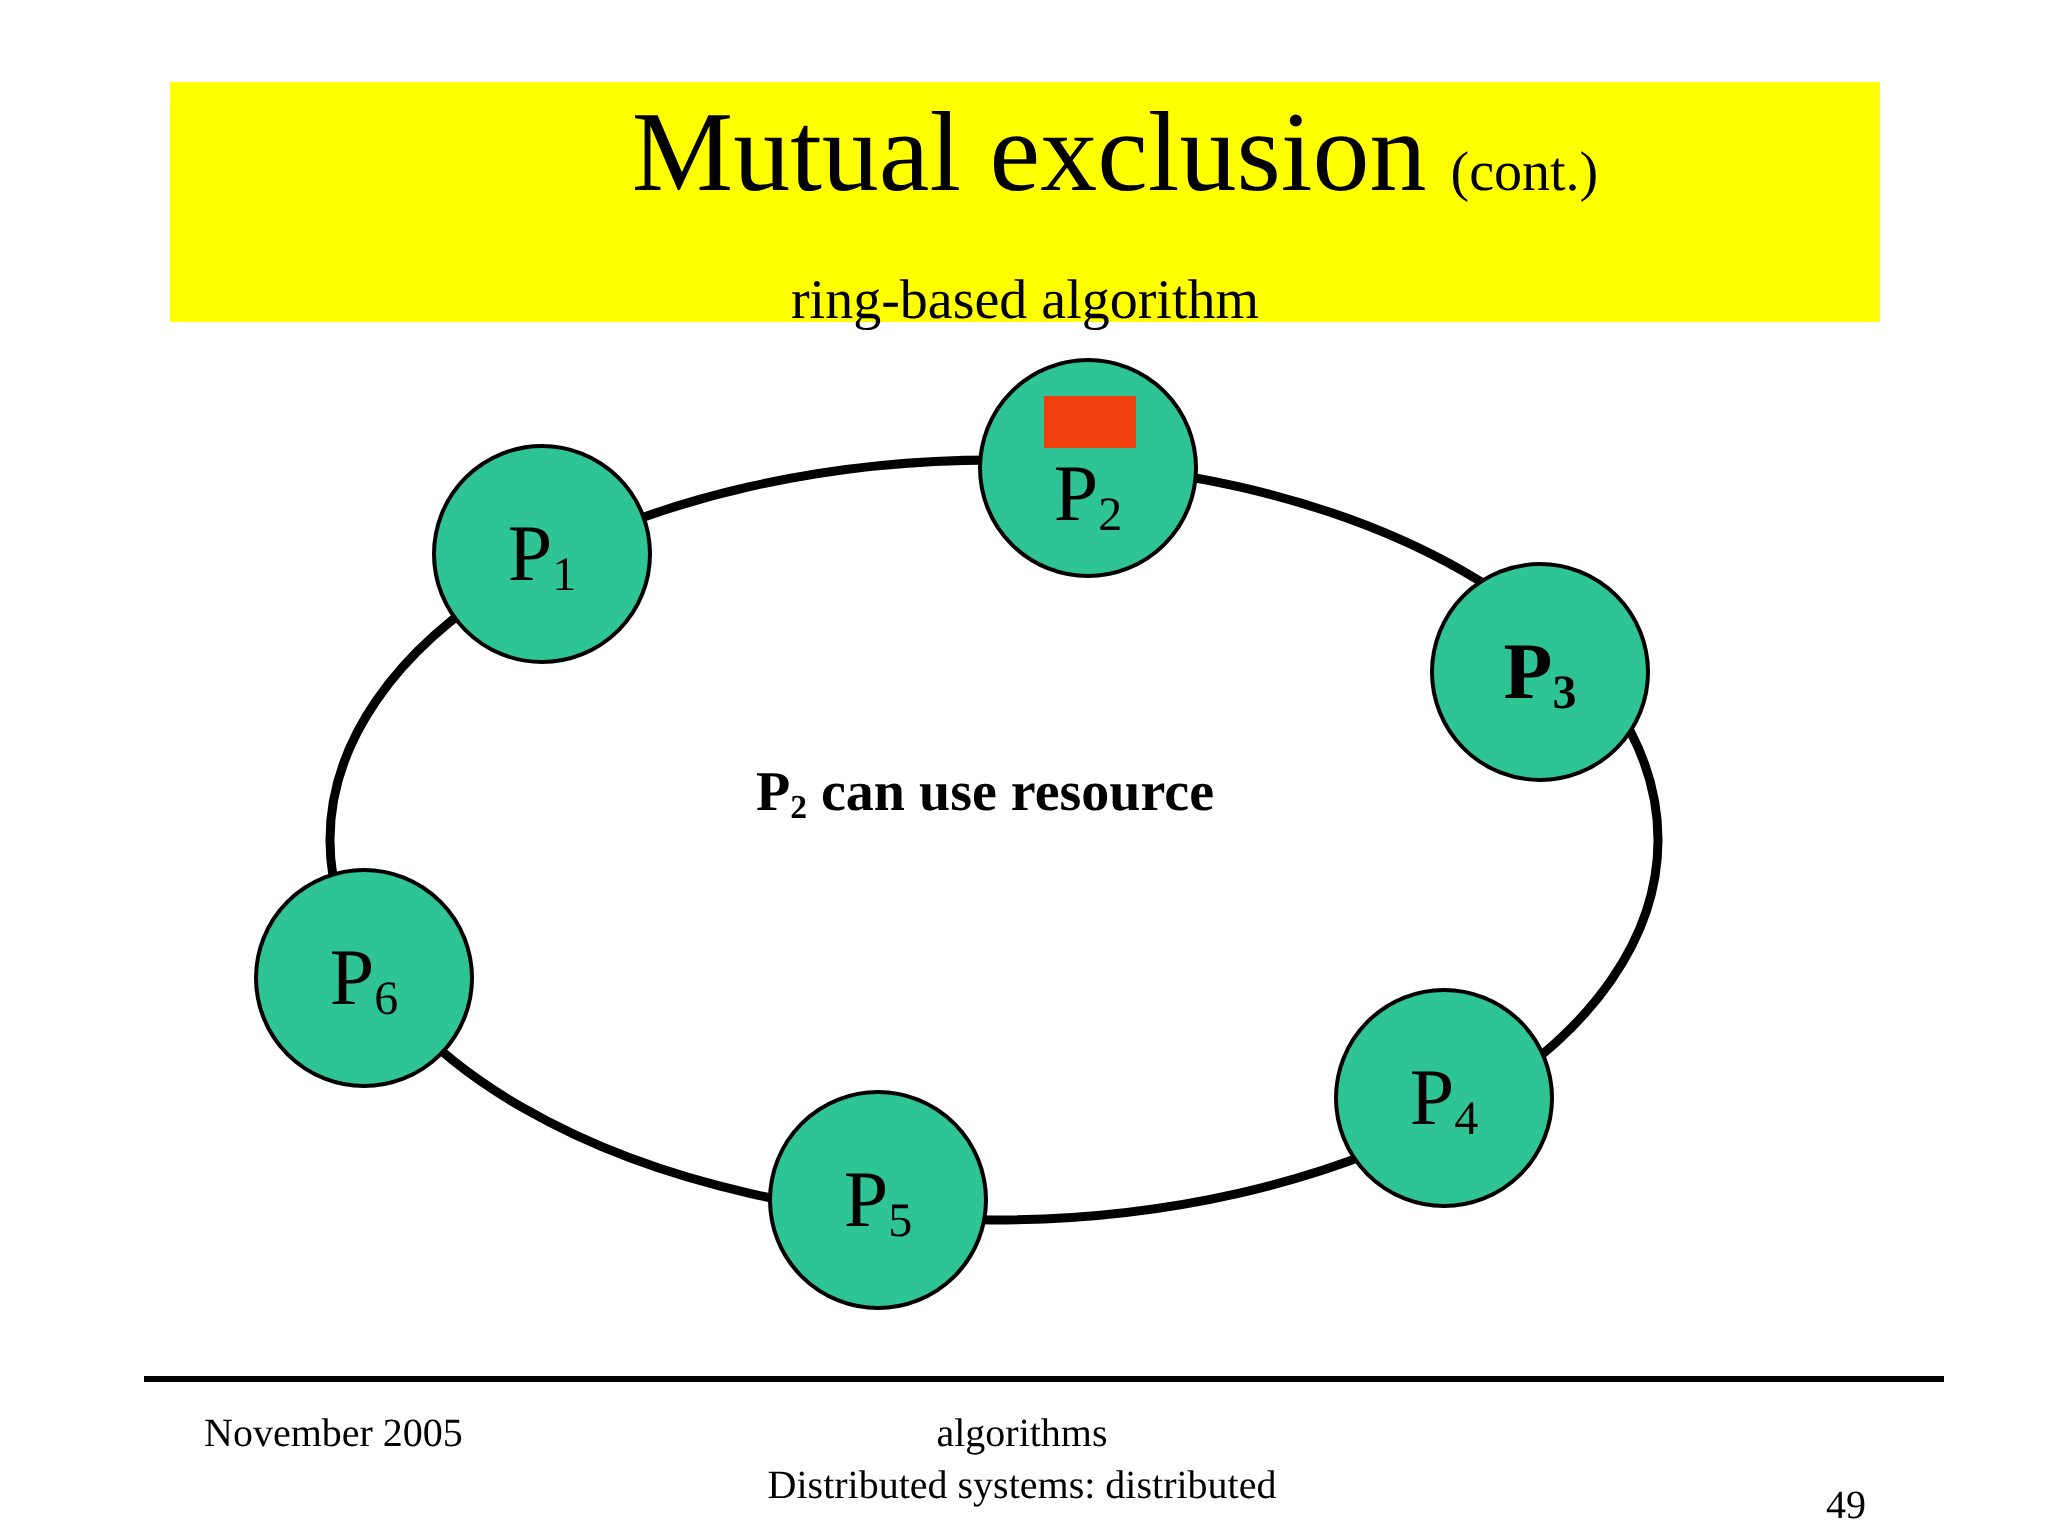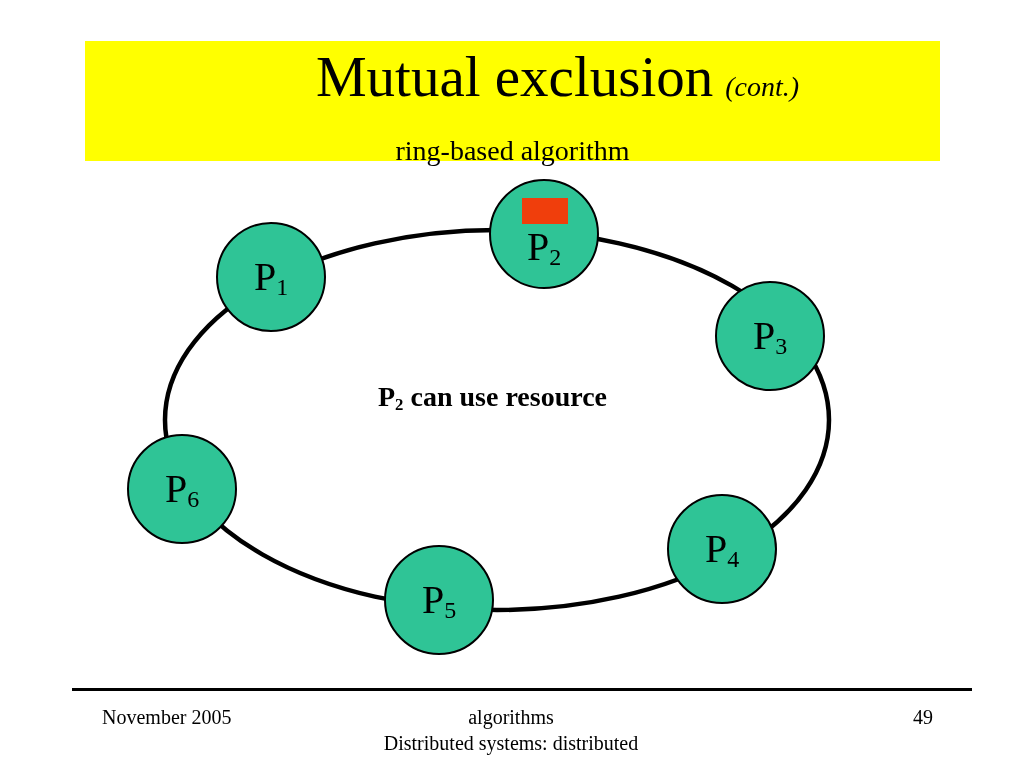--- a/index.html
+++ b/index.html
@@ -5,53 +5,53 @@
   * { margin:0; padding:0; box-sizing:border-box; }
   html,body { width:1024px; height:768px; background:#ffffff; overflow:hidden; }
   body { font-family:"Liberation Serif","DejaVu Serif",serif; color:var(--ink,#000); }
   .slide { position:relative; width:1024px; height:768px; background:#ffffff; }
 
   
   .banner { position:absolute; left:85px; top:41px; width:855px; height:120px;
             background:var(--banner_yellow,#ffff00); display:flex; flex-direction:column;
             align-items:center; overflow:visible; padding-top:4px; }
   .title-line1 { font-size:57px; line-height:64px; white-space:nowrap; padding-left:90px; }
-  .title-cont { font-size:28px; font-style:italic; margin-left:12px; }
+  .title-cont { font-size:28px; margin-left:12px; }
   .title-line2 { font-size:28px; line-height:44px; margin-top:10px; white-space:nowrap; }
 
   
   .ring { position:absolute; left:160px; top:225px; }
 
   
   .node { position:absolute; width:110px; height:110px; border-radius:50%;
           background:var(--node_green,#2fc496); border:2px solid #000;
           display:flex; align-items:center; justify-content:center; }
   .node-label { font-size:40px; line-height:1; white-space:nowrap; }
   .sub { font-size:0.60em; position:relative; top:0.22em; }
   .node-p1 { left:216px; top:222px; }
   .node-p2 { left:489px; top:179px; }
-  .node-p3 { left:715px; top:281px; }
+  .node-p3 { left:715px; top:281px;font-weight:bold; }
   .node-p4 { left:667px; top:494px; }
   .node-p5 { left:384px; top:545px; }
   .node-p6 { left:127px; top:434px; }
   .node-p2 .node-label { padding-top:26px; }
   .token { position:absolute; left:31px; top:17px; width:46px; height:26px;
            background:var(--token_red,#f03e0c); }
 
   
   .annotation { position:absolute; left:378px; top:382px; font-size:28px;
                 line-height:1.1; white-space:nowrap;font-weight:bold; }
 
   
   .footer-rule { position:absolute; left:72px; top:688px; width:900px; height:3px;
                  background:#000; }
   .footer-text { position:absolute; top:704px; font-size:20px; line-height:26px; }
   .footer-date { left:102px; }
   .footer-caption { left:331px; width:360px; text-align:center; }
-  .footer-page { left:913px; }
+  .footer-page { left:913px;margin-top:36px; }
 </style>
 </head>
 <body>
 
 <div class="slide">
 
   <div class="banner">
     <div class="title-line1">
       <span>Mutual exclusion</span><span class="title-cont">(cont.)</span>
     </div>

